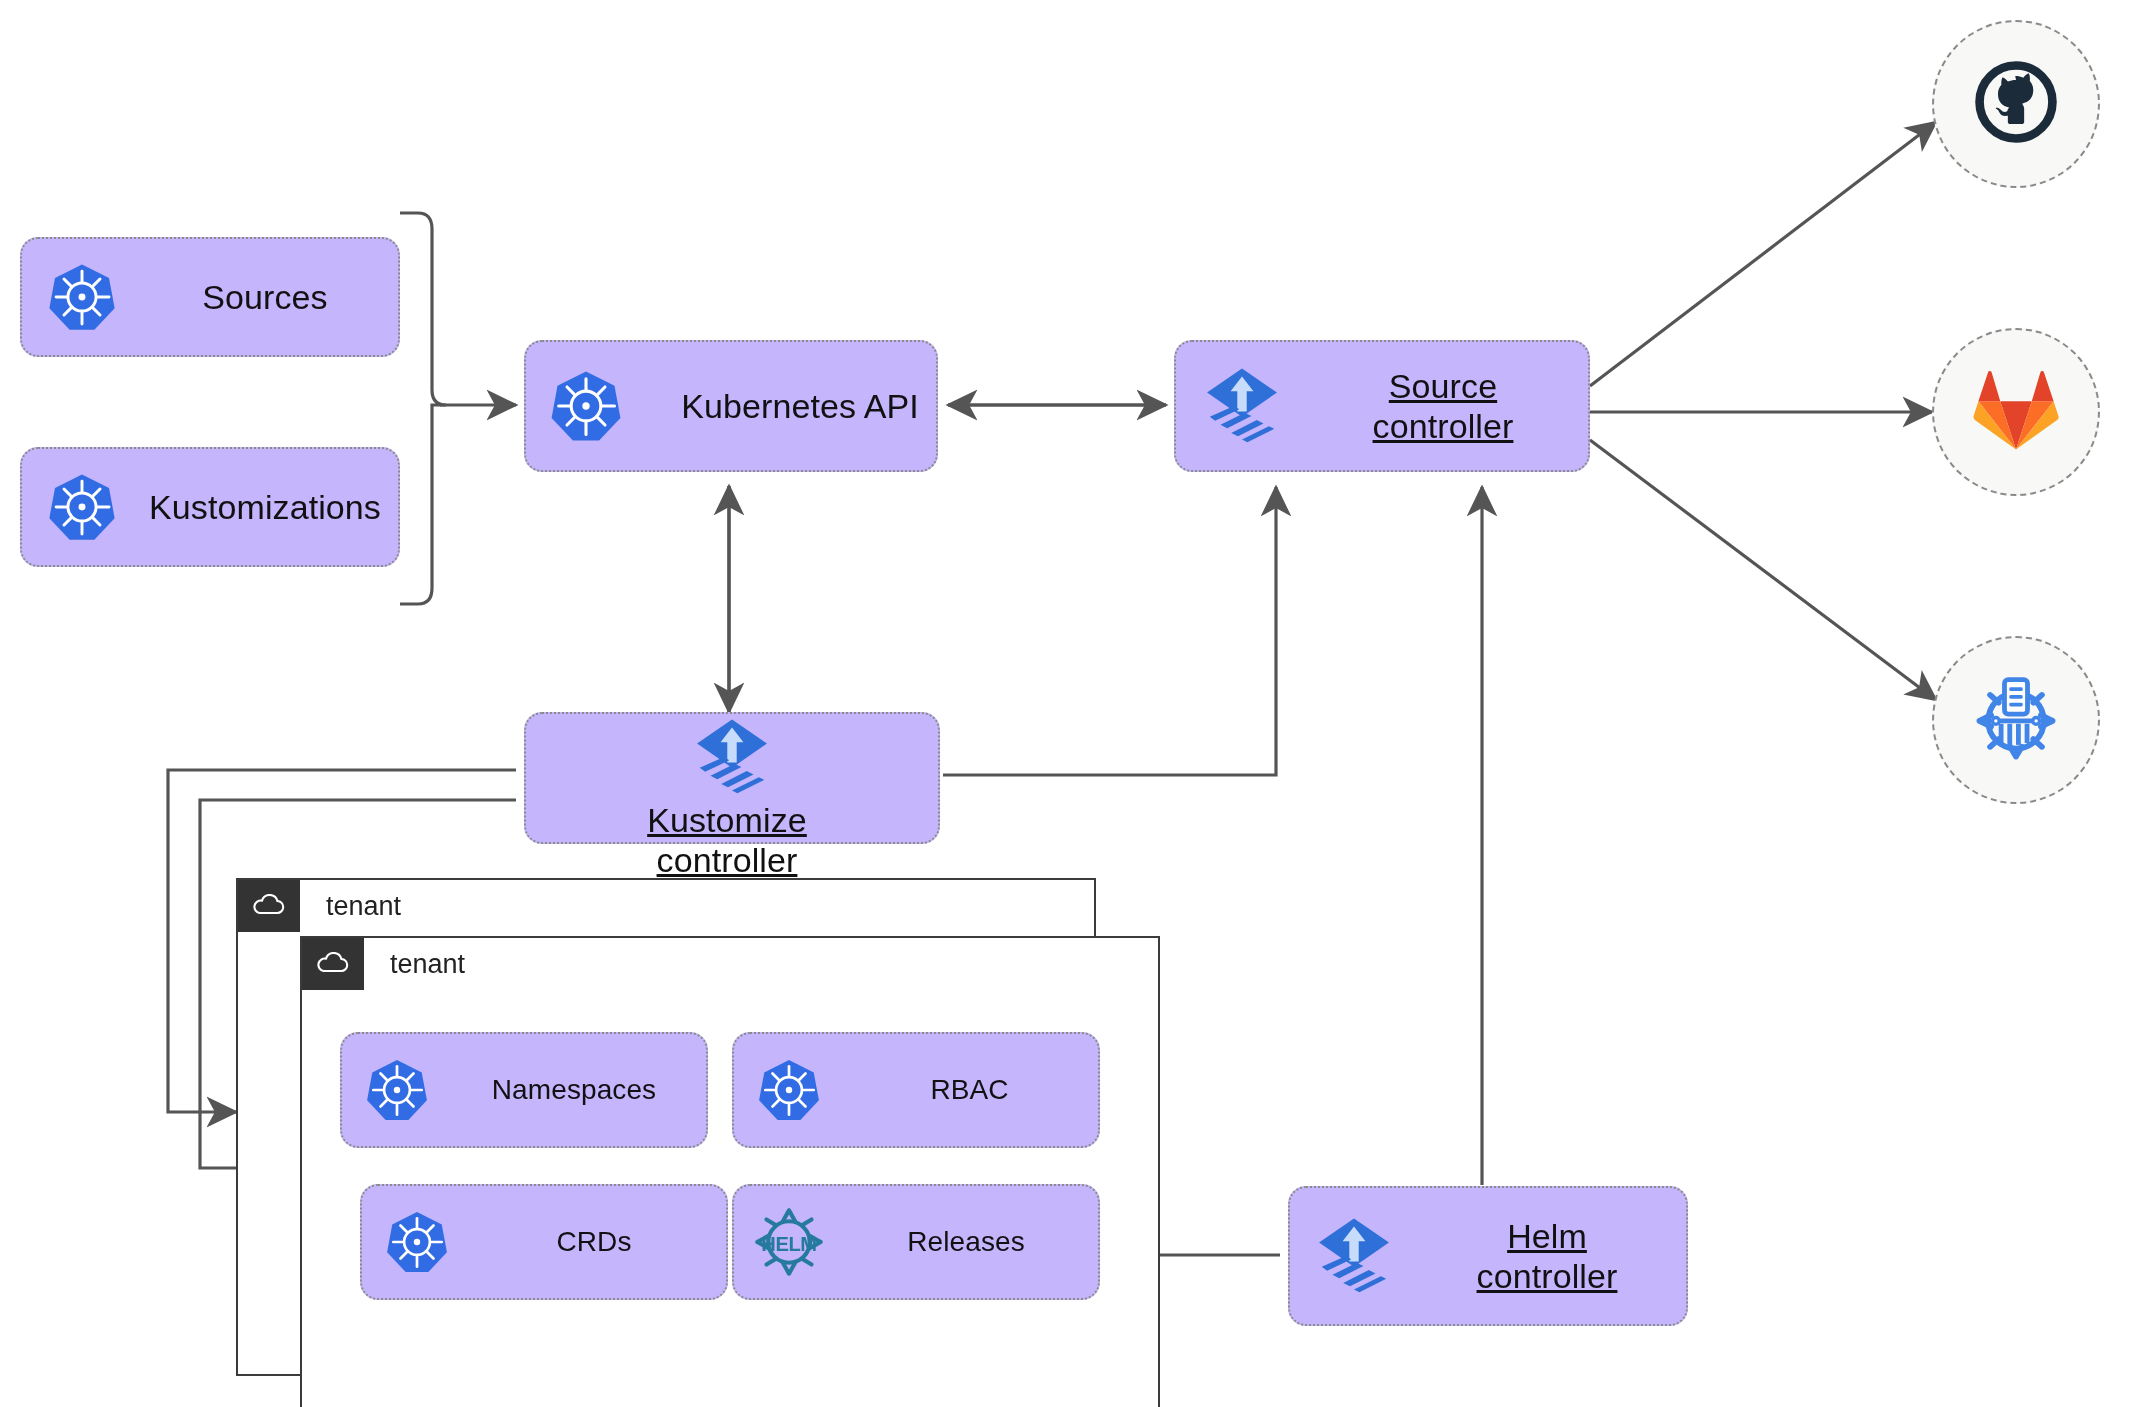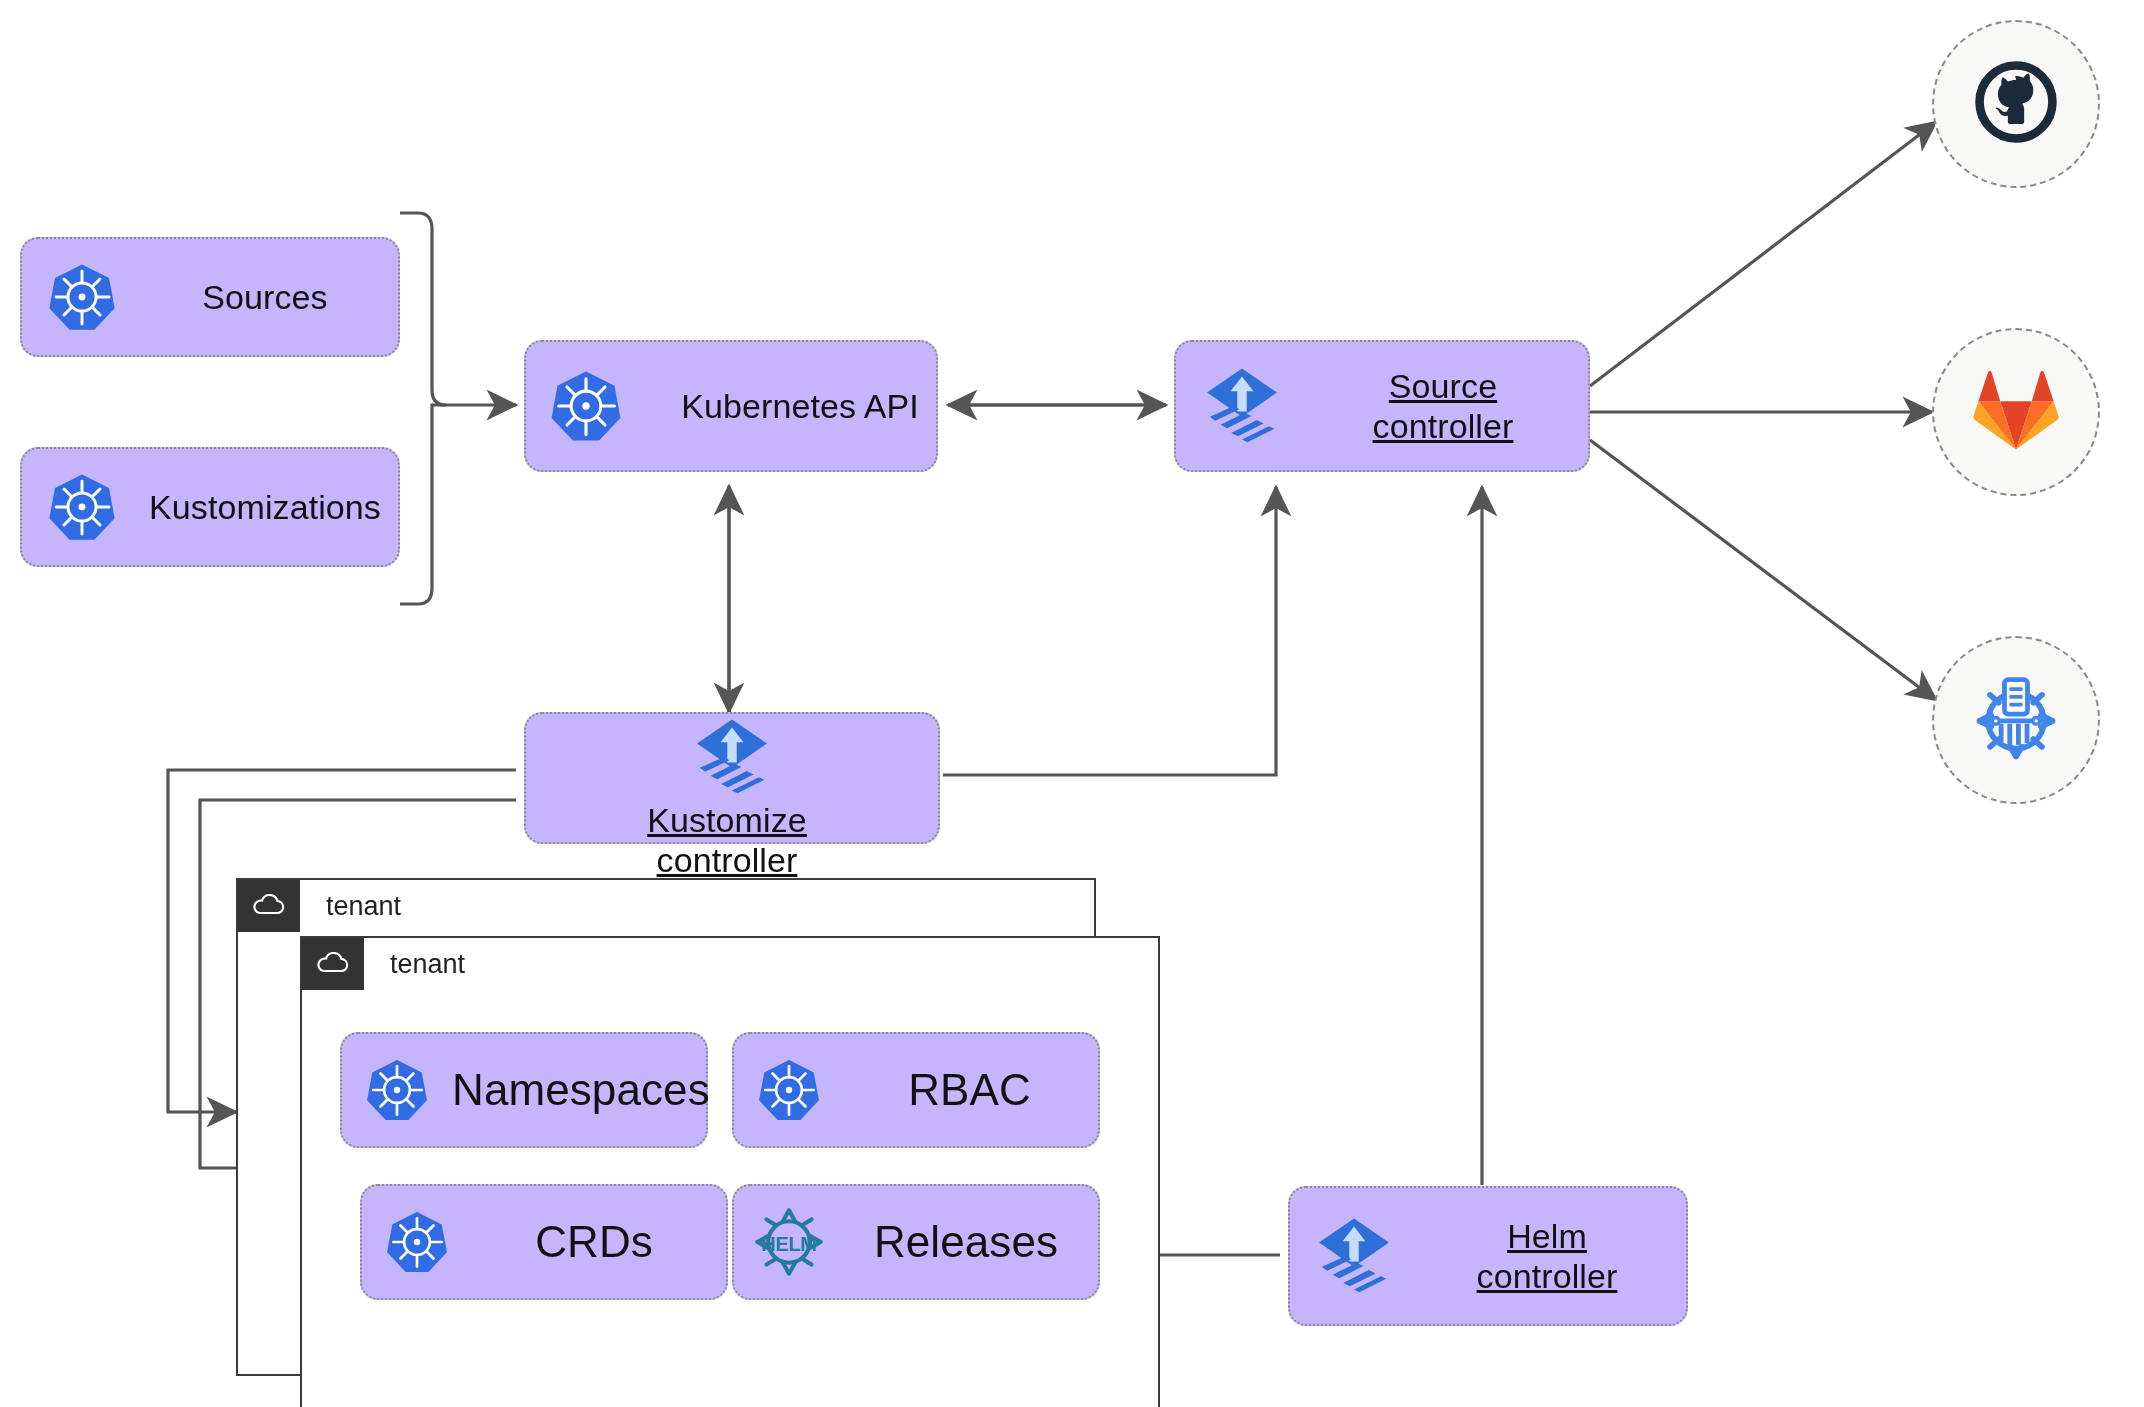--- a/index.html
+++ b/index.html
@@ -17,21 +17,21 @@
     border-radius:18px;
     display:flex;align-items:center;
     box-sizing:border-box;
   }
   .node .ico{flex:0 0 auto;display:flex;align-items:center;justify-content:center;}
   .node .lbl{
     flex:1 1 auto;text-align:center;color:#111;
     font-size:34px;line-height:1.18;letter-spacing:.1px;
     padding-right:10px;
   }
-  .node.small .lbl{font-size:44px;}
+  .node.small .lbl{font-size:28px;}
 
   
   .circle{
     position:absolute;width:168px;height:168px;border-radius:50%;
     background:#f8f8f6;border:2.5px dashed #8a8a8a;
     display:flex;align-items:center;justify-content:center;box-sizing:border-box;
   }
 
   
   .tenant{

